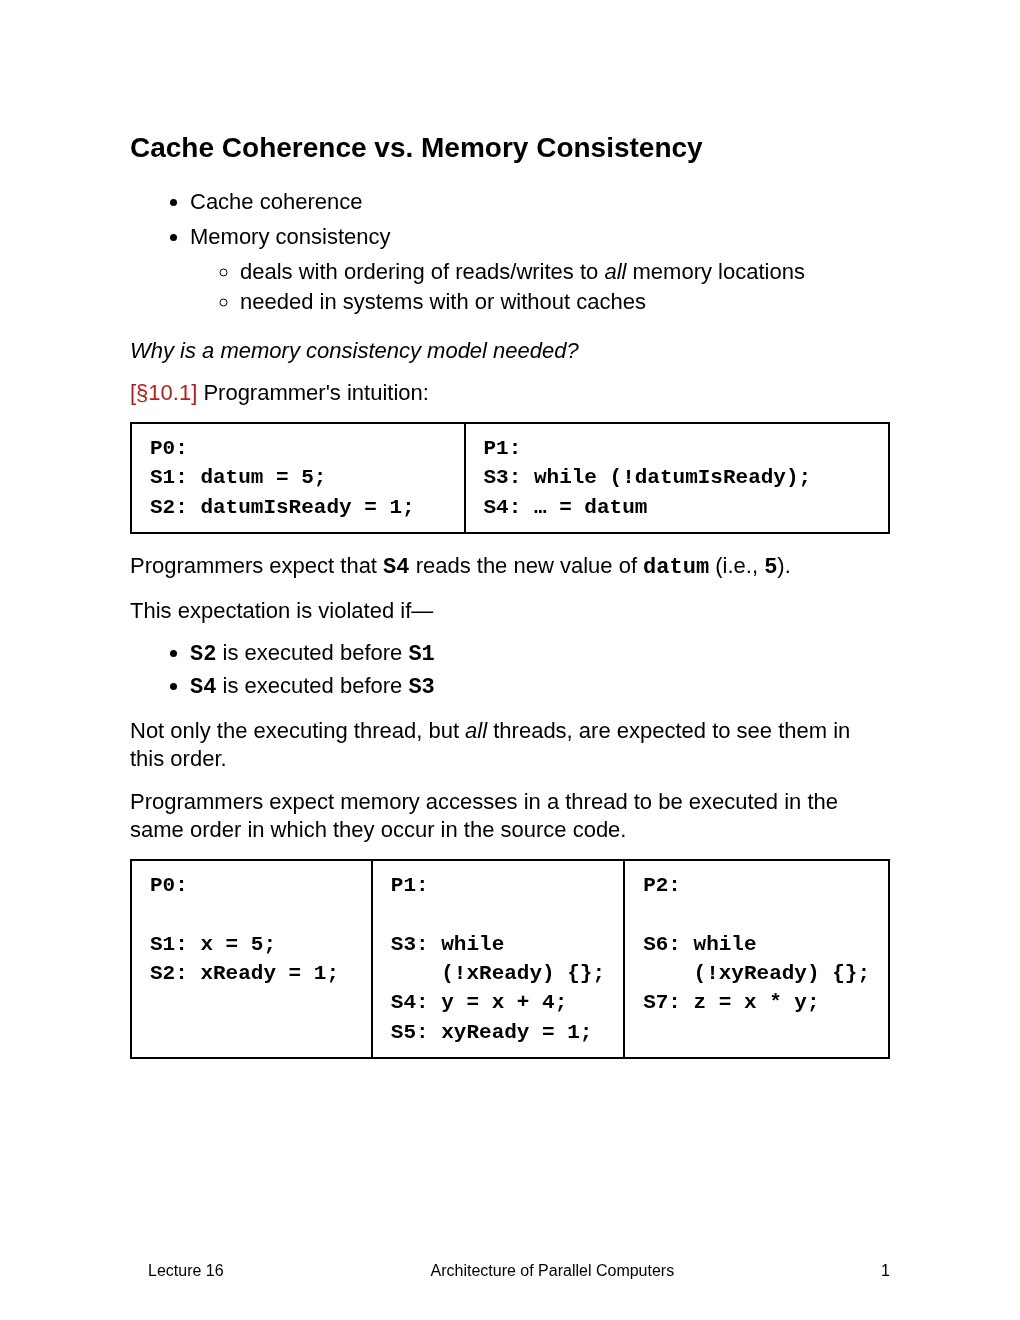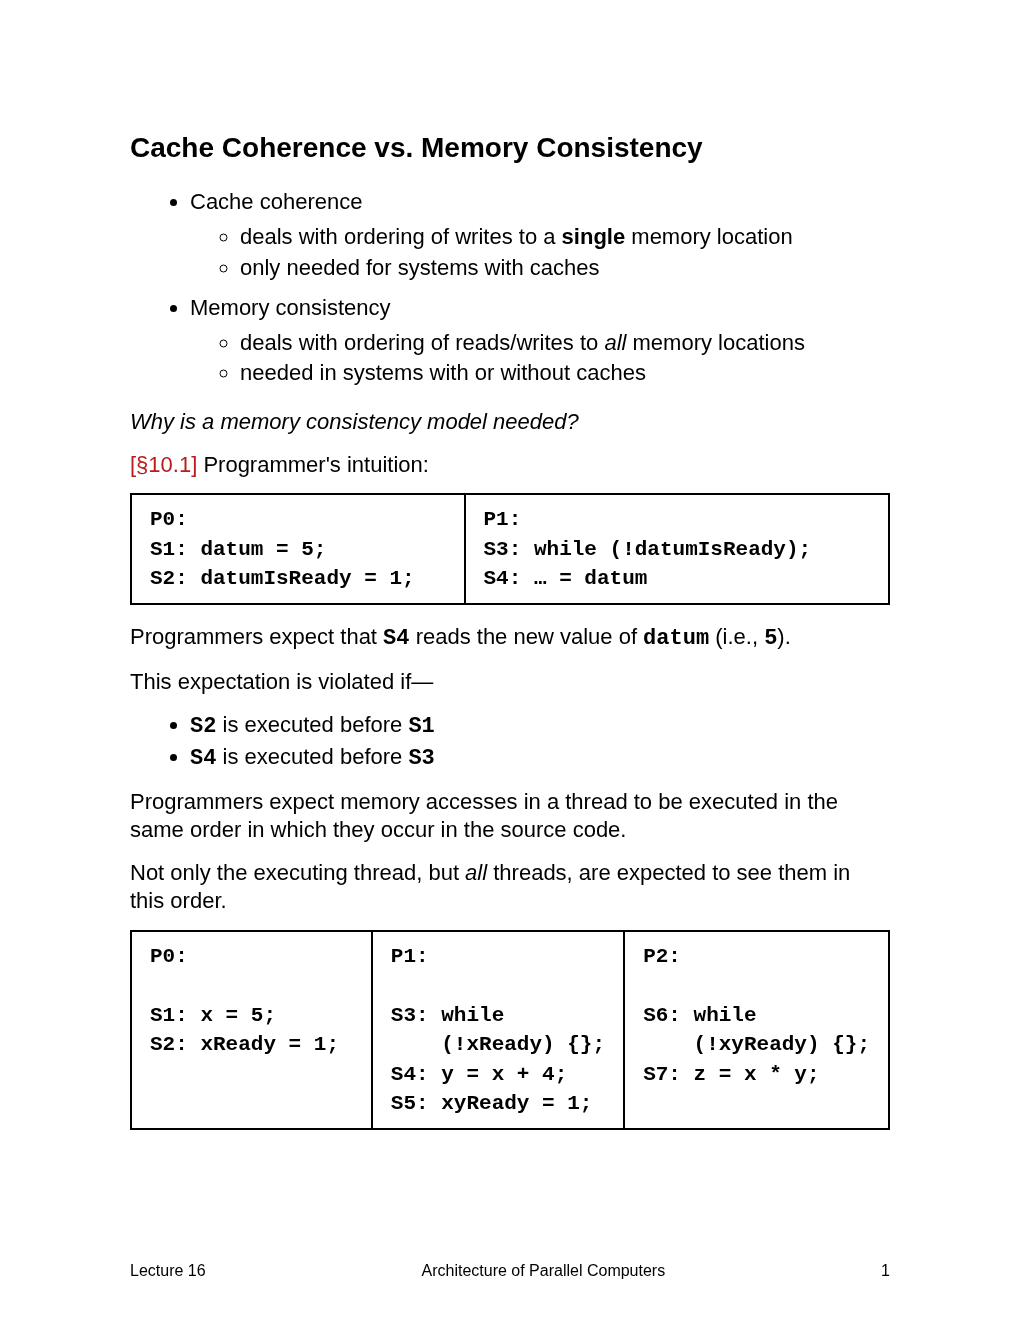--- a/index.html
+++ b/index.html
@@ -72,44 +72,38 @@
   table.codebox.three td { width: 33.3%; }
   ul.tight {
     list-style: disc;
     padding-left: 60px;
     margin: 4px 0 14px 0;
   }
   ul.tight li { margin-bottom: 2px; }
   .footer {
     position: absolute;
     bottom: 40px;
-    left: 130px;
+    left: 148px;
     right: 130px;
     display: flex;
     justify-content: space-between;
     font-size: 16px;
     color: #000;
   }
 </style>
 </head>
 <body>
 
 <div class="page">
 
   <h1>Cache Coherence vs. Memory Consistency</h1>
 
   <ul class="bullets">
     <li>
       <span>Cache coherence</span>
-      <ul class="sub">
-        <li>
-          <span>deals with ordering of writes to a </span><span class="bold">single</span><span> memory location</span>
-        </li>
-        <li>only needed for systems with caches</li>
-      </ul>
     </li>
     <li>
       <span>Memory consistency</span>
       <ul class="sub">
         <li>
           <span>deals with ordering of reads/writes to </span><span class="italic">all</span><span> memory locations</span>
         </li>
         <li>needed in systems with or without caches</li>
       </ul>
     </li>
@@ -143,25 +137,25 @@
   <ul class="tight">
     <li>
       <span class="mono">S2</span><span> is executed before </span><span class="mono">S1</span>
     </li>
     <li>
       <span class="mono">S4</span><span> is executed before </span><span class="mono">S3</span>
     </li>
   </ul>
 
 
-  <p>Programmers expect memory accesses in a thread to be executed in the same order in which they occur in the source code.</p>
-
   <p>
     <span>Not only the executing thread, but </span><span class="italic">all</span><span> threads, are expected to see them in this order.</span>
   </p>
+
+  <p>Programmers expect memory accesses in a thread to be executed in the same order in which they occur in the source code.</p>
 
   <table class="codebox three">
     <tbody>
         <tr>
       <td>P0:
 
 S1: x = 5;
 S2: xReady = 1;
 
 

